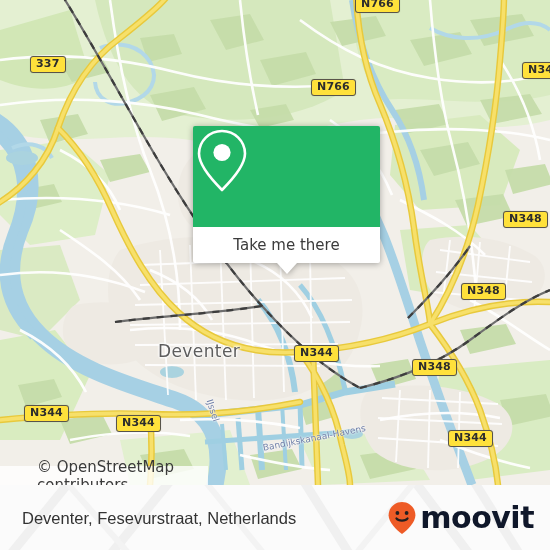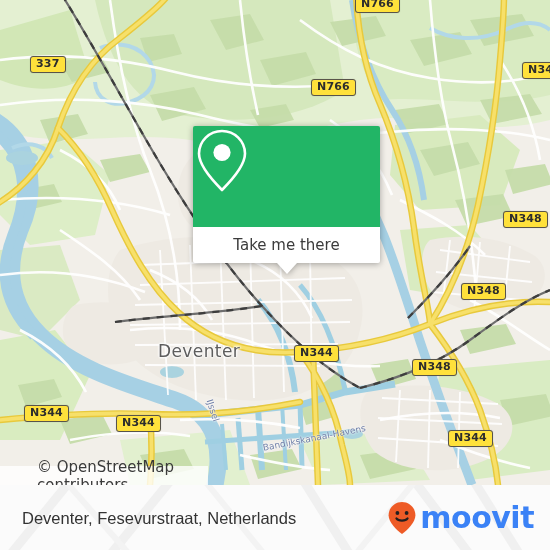--- a/index.html
+++ b/index.html
@@ -40,21 +40,21 @@
   .attrib span{font-family:"DejaVu Sans",sans-serif;font-size:15px;color:#3a3a3a;padding-left:9px;margin-left:28px;}
 
   
   .footer{position:absolute;left:0;top:485px;width:550px;height:65px;background:#fbfbfb;overflow:hidden;}
   .footer-bg{position:absolute;left:0;top:0;}
   .footer-title{position:absolute;left:22px;top:50%;transform:translateY(-50%);
                 font-family:Liberation Sans, sans-serif;font-size:16.5px;color:#333;white-space:nowrap;}
   .brand{position:absolute;right:16px;top:50%;transform:translateY(-50%);
          display:flex;align-items:center;gap:3px;}
   .brand-word{font-family:"DejaVu Sans",sans-serif;font-size:30px;font-weight:bold;
-              color:#3b82f6;letter-spacing:-0.5px;line-height:30px;}
+              color:#0f172a;letter-spacing:-0.5px;line-height:30px;}
 </style>
 </head>
 <body>
 
 <div class="app">
 
   <div class="map">
     <svg width="550" height="485" viewBox="0 0 550 485">
       <defs>
         <clipPath id="mapclip">

